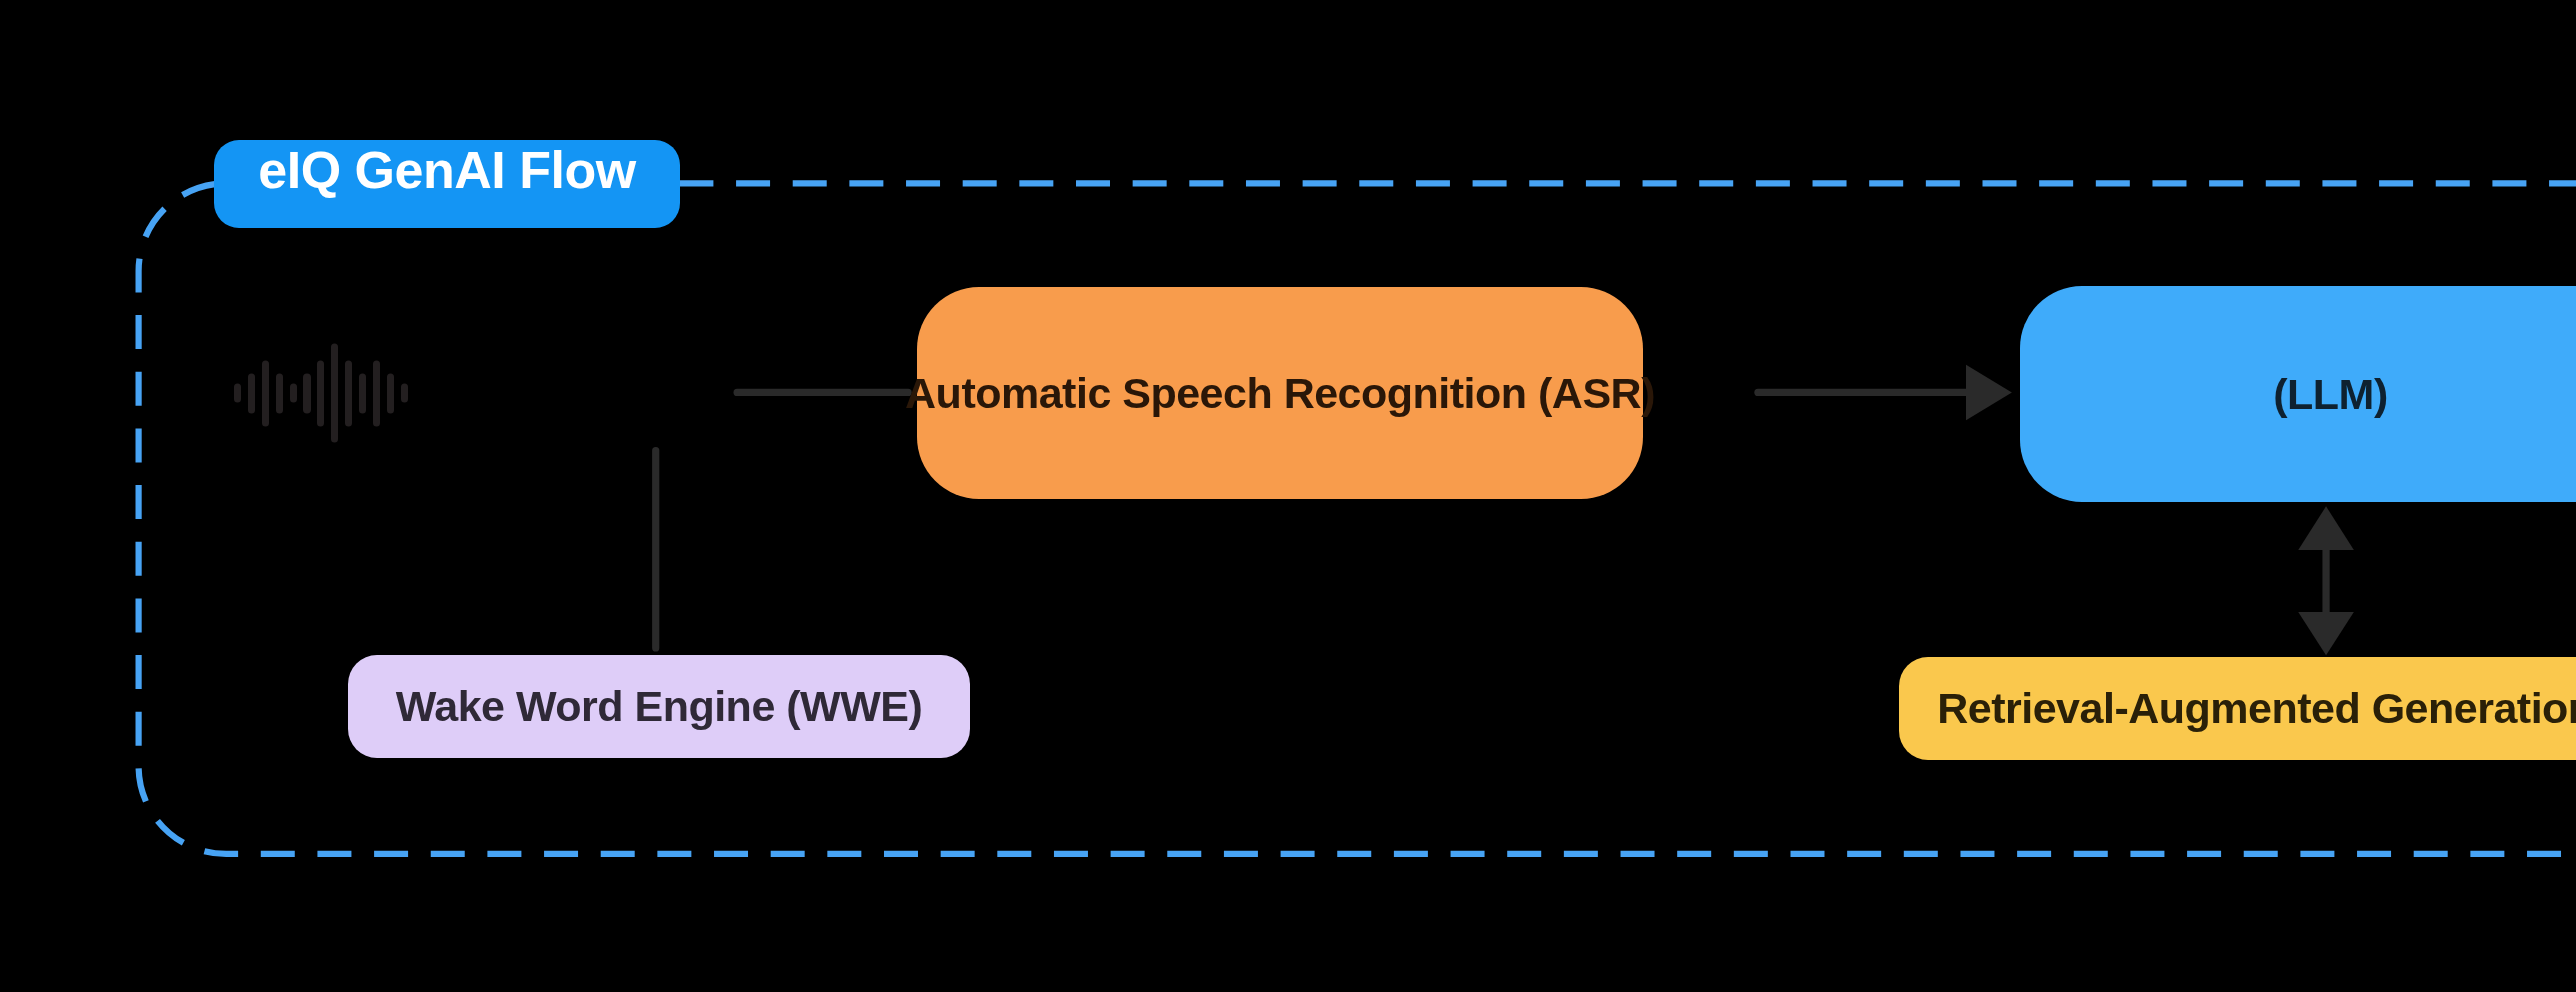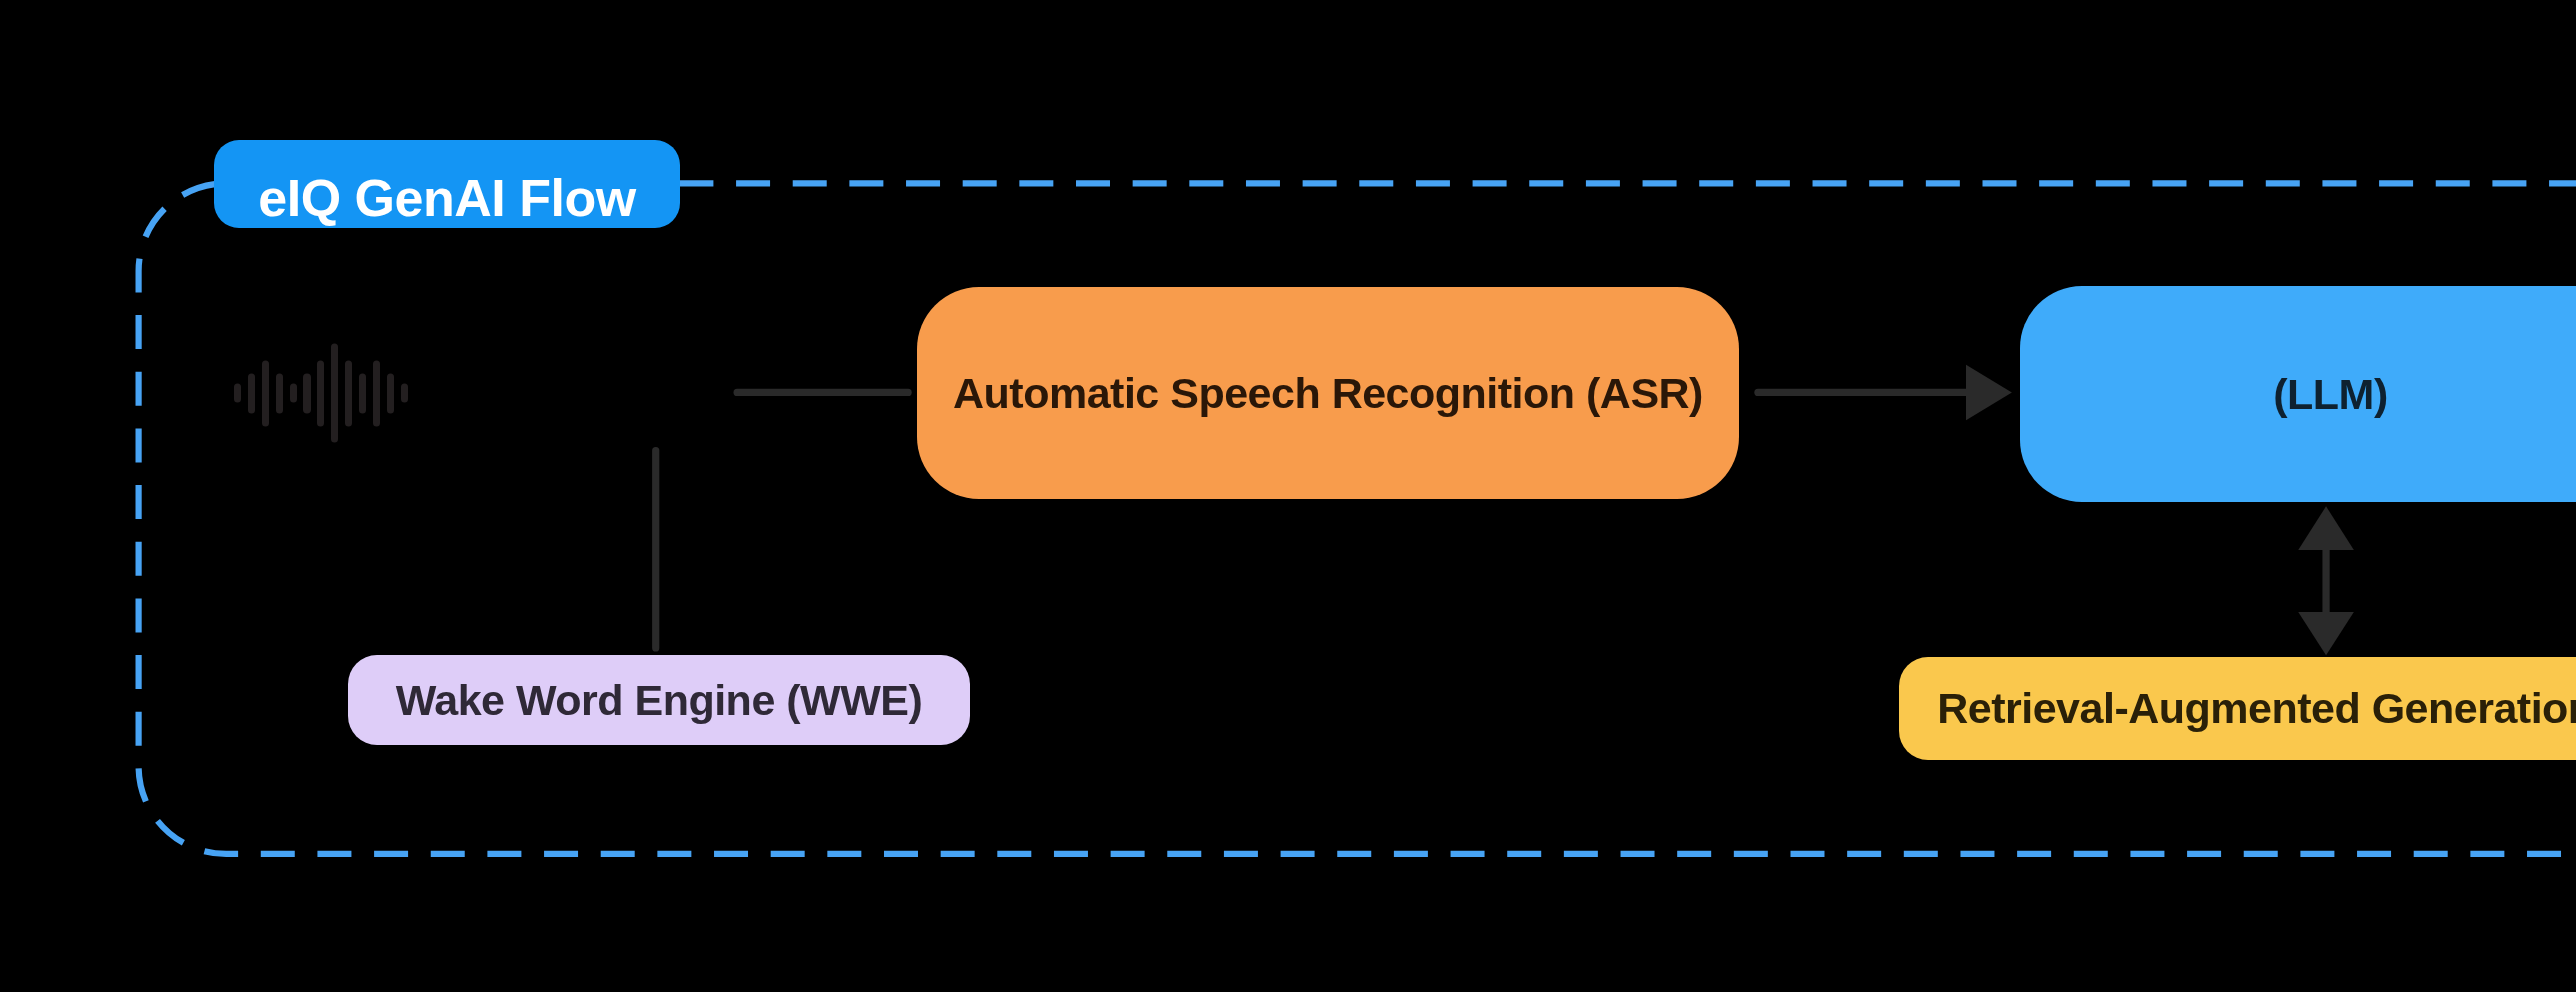--- a/index.html
+++ b/index.html
@@ -27,37 +27,37 @@
   .stage{position:absolute;inset:0;}
 
   svg.wires{position:absolute;left:0;top:0;width:4033px;height:992px;}
   .frame{fill:none;stroke:var(--frame-dash);stroke-width:12px;stroke-dasharray:66 44;}
   .connector-line{stroke:var(--connector);stroke-width:14px;stroke-linecap:round;}
   .connector-head{fill:var(--connector);stroke:none;}
 
   .badge{
     position:absolute;left:214px;top:140px;width:466px;height:88px;
     background:var(--badge-blue);border-radius:25px;
-    display:flex;align-items:flex-end;justify-content:center;
+    display:flex;align-items:flex-start;justify-content:center;
     color:var(--badge-text);font-size:52px;font-weight:700;letter-spacing:-0.5px;
   }
 
   .node{
     position:absolute;display:flex;flex-direction:column;
     align-items:center;justify-content:center;
     font-weight:700;letter-spacing:-0.5px;text-align:center;
   }
   .node .lbl{font-size:43px;line-height:1.0;white-space:nowrap;}
   .node .lbl + .lbl{margin-top:16px;}
 
-  .node-asr{left:917px;top:287px;width:822px;height:212px;border-radius:62px;
+  .node-asr{left:917px;top:287px;width:726px;height:212px;border-radius:62px;
     background:var(--asr-orange);color:var(--asr-text);}
   .node-llm{left:2020px;top:286px;width:621px;height:216px;border-radius:62px;
     background:var(--llm-blue);color:var(--llm-text);}
-  .node-wwe{left:348px;top:655px;width:622px;height:90px;border-radius:29px;
+  .node-wwe{left:348px;top:655px;width:622px;height:103px;border-radius:29px;
     background:var(--wwe-lavender);color:var(--wwe-text);}
   .node-rag{left:1899px;top:657px;width:866px;height:103px;border-radius:29px;
     background:var(--rag-yellow);color:var(--rag-text);}
 
   .waveform{
     position:absolute;left:234px;top:393px;transform:translateY(-50%);
     height:99px;display:flex;align-items:center;gap:6.7px;
   }
   .waveform .bar{width:7.2px;border-radius:4.1px;background:var(--waveform);}
 </style>

